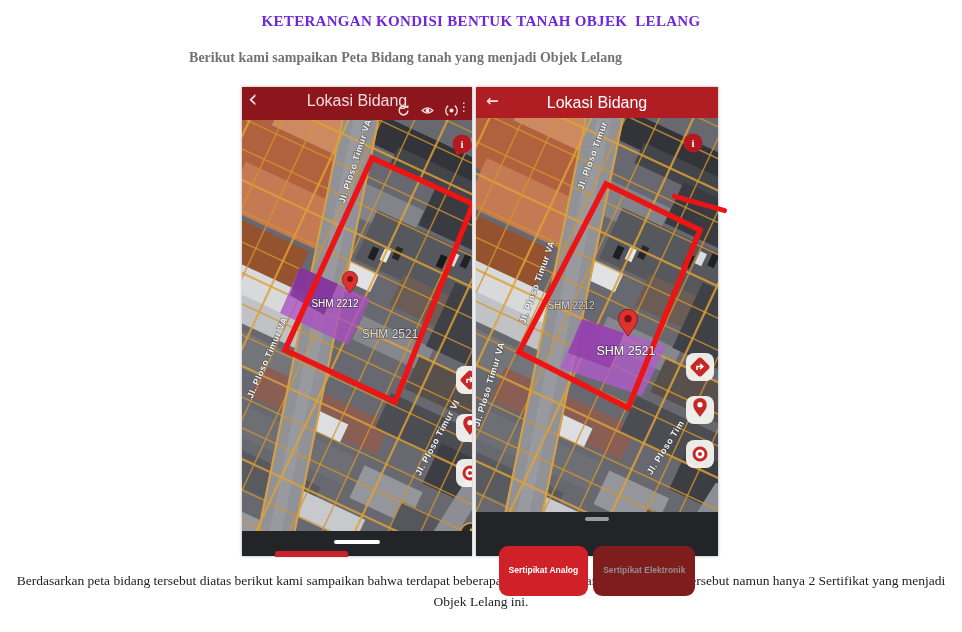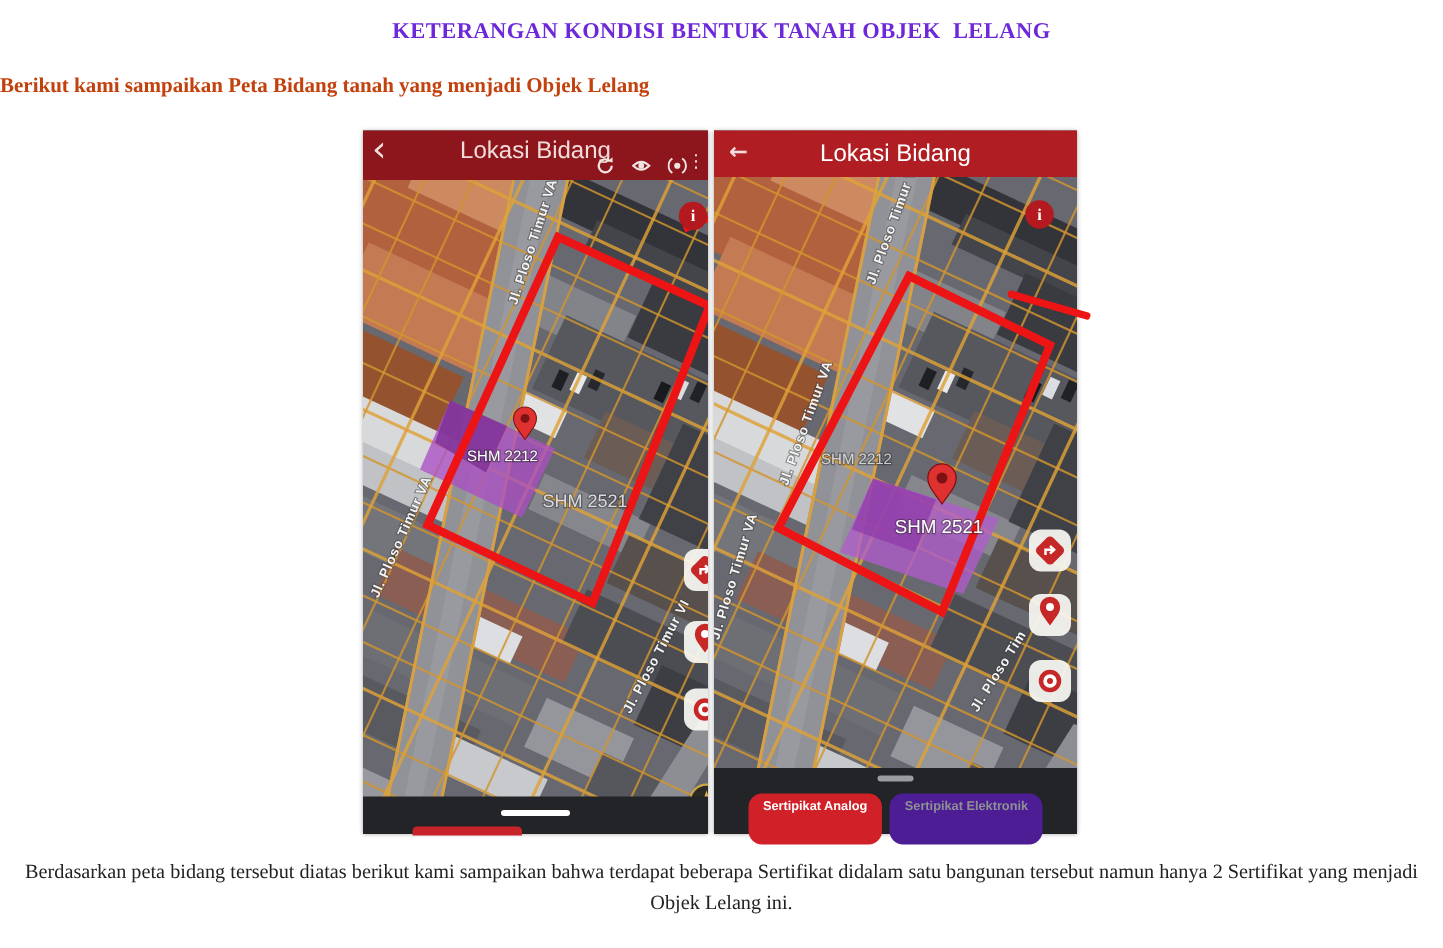--- a/index.html
+++ b/index.html
@@ -1,18 +1,18 @@
 <!DOCTYPE html>
 <html><head>
 <meta charset="utf-8">
 <style>
   html,body{margin:0;padding:0;background:#ffffff;}
   body{width:962px;height:632px;position:relative;font-family:"Liberation Serif",serif;overflow:hidden;}
   .doc-title{position:absolute;top:13px;left:0;width:962px;text-align:center;font-weight:bold;font-size:15px;letter-spacing:.3px;color:#6d28d9;white-space:pre-wrap;}
-  .doc-subtitle{position:absolute;top:50px;left:0;width:811px;text-align:left;font-weight:bold;font-size:14px;color:#c2410c;}
+  .doc-subtitle{position:absolute;top:50px;left:0;width:811px;text-align:center;font-weight:bold;font-size:14px;color:#737373;}
   .doc-footer{position:absolute;top:570px;left:0;width:962px;text-align:center;font-size:13.5px;line-height:21px;color:#222;padding:0 8px;box-sizing:border-box;}
   .phone{position:absolute;top:87px;height:469px;box-shadow:0 0 3px rgba(0,0,0,.35);background:#6a6b71;}
   #phoneL{left:242px;width:230px;}
   #phoneR{left:476px;width:242px;}
   .map-wrap{position:absolute;inset:0;overflow:hidden;}
   svg.map{display:block;}
   .appbar{position:absolute;left:0;top:0;width:100%;z-index:5;}
   #phoneL .appbar{height:33px;background:#8c161b;}
   #phoneR .appbar{height:31px;background:#b01d22;}
   .appbar .bar-title{position:absolute;top:5px;left:0;width:100%;text-align:center;font-family:"Liberation Sans",sans-serif;font-size:16px;color:#f3dcdc;}
@@ -21,23 +21,23 @@
   #phoneR .back-glyph{font-size:15px;top:5px;left:10px;font-weight:bold;}
   .bar-icons{position:absolute;right:14px;top:17px;display:flex;gap:11px;align-items:center;}
   .bar-icons svg{display:block;}
   .menu-glyph{position:absolute;right:2px;top:13px;font-family:"DejaVu Sans",sans-serif;font-size:12px;color:#f0e3e3;}
   .bottom-nav{position:absolute;left:0;bottom:0;width:100%;height:25px;background:#232428;z-index:6;}
   .home-line{position:absolute;left:50%;transform:translateX(-50%);top:9px;width:46px;height:4px;border-radius:2px;background:#ffffff;}
   .red-sliver{position:absolute;left:33px;bottom:-1px;width:73px;height:6px;border-radius:3px 3px 0 0;background:#c8232a;}
   .bottom-sheet{position:absolute;left:0;bottom:0;width:100%;height:44px;background:#232428;z-index:6;}
   .sheet-handle{position:absolute;left:50%;transform:translateX(-50%);top:5px;width:24px;height:4px;border-radius:2px;background:#9b9ca0;}
   .pill-row{position:absolute;left:0;top:17px;width:100%;display:flex;justify-content:center;gap:5px;}
-  .pill{font-family:"Liberation Sans",sans-serif;font-size:8.5px;font-weight:bold;border-radius:9px;height:34px;line-height:17px;padding:0 10px;white-space:nowrap;}
+  .pill{font-family:"Liberation Sans",sans-serif;font-size:8.5px;font-weight:bold;border-radius:9px;height:18px;line-height:17px;padding:16px 10px;white-space:nowrap;margin-top:17px;}
   .pill.active{background:#cf2127;color:#ffffff;}
-  .pill.inactive{background:#4c1d95;color:#8f9093;}
+  .pill.inactive{background:#7f1d1d;color:#8f9093;}
   .tail-out{position:absolute;left:672px;top:193px;width:57px;height:5px;background:#ec1414;transform:rotate(16deg);transform-origin:left center;z-index:7;border-radius:2px;}
 </style>
 </head>
 <body>
 
 <div class="doc-title">KETERANGAN KONDISI BENTUK TANAH OBJEK  LELANG</div>
 <div class="doc-subtitle">Berikut kami sampaikan Peta Bidang tanah yang menjadi Objek Lelang</div>
 
 <div class="phone" id="phoneL">
   <div class="map-wrap">

